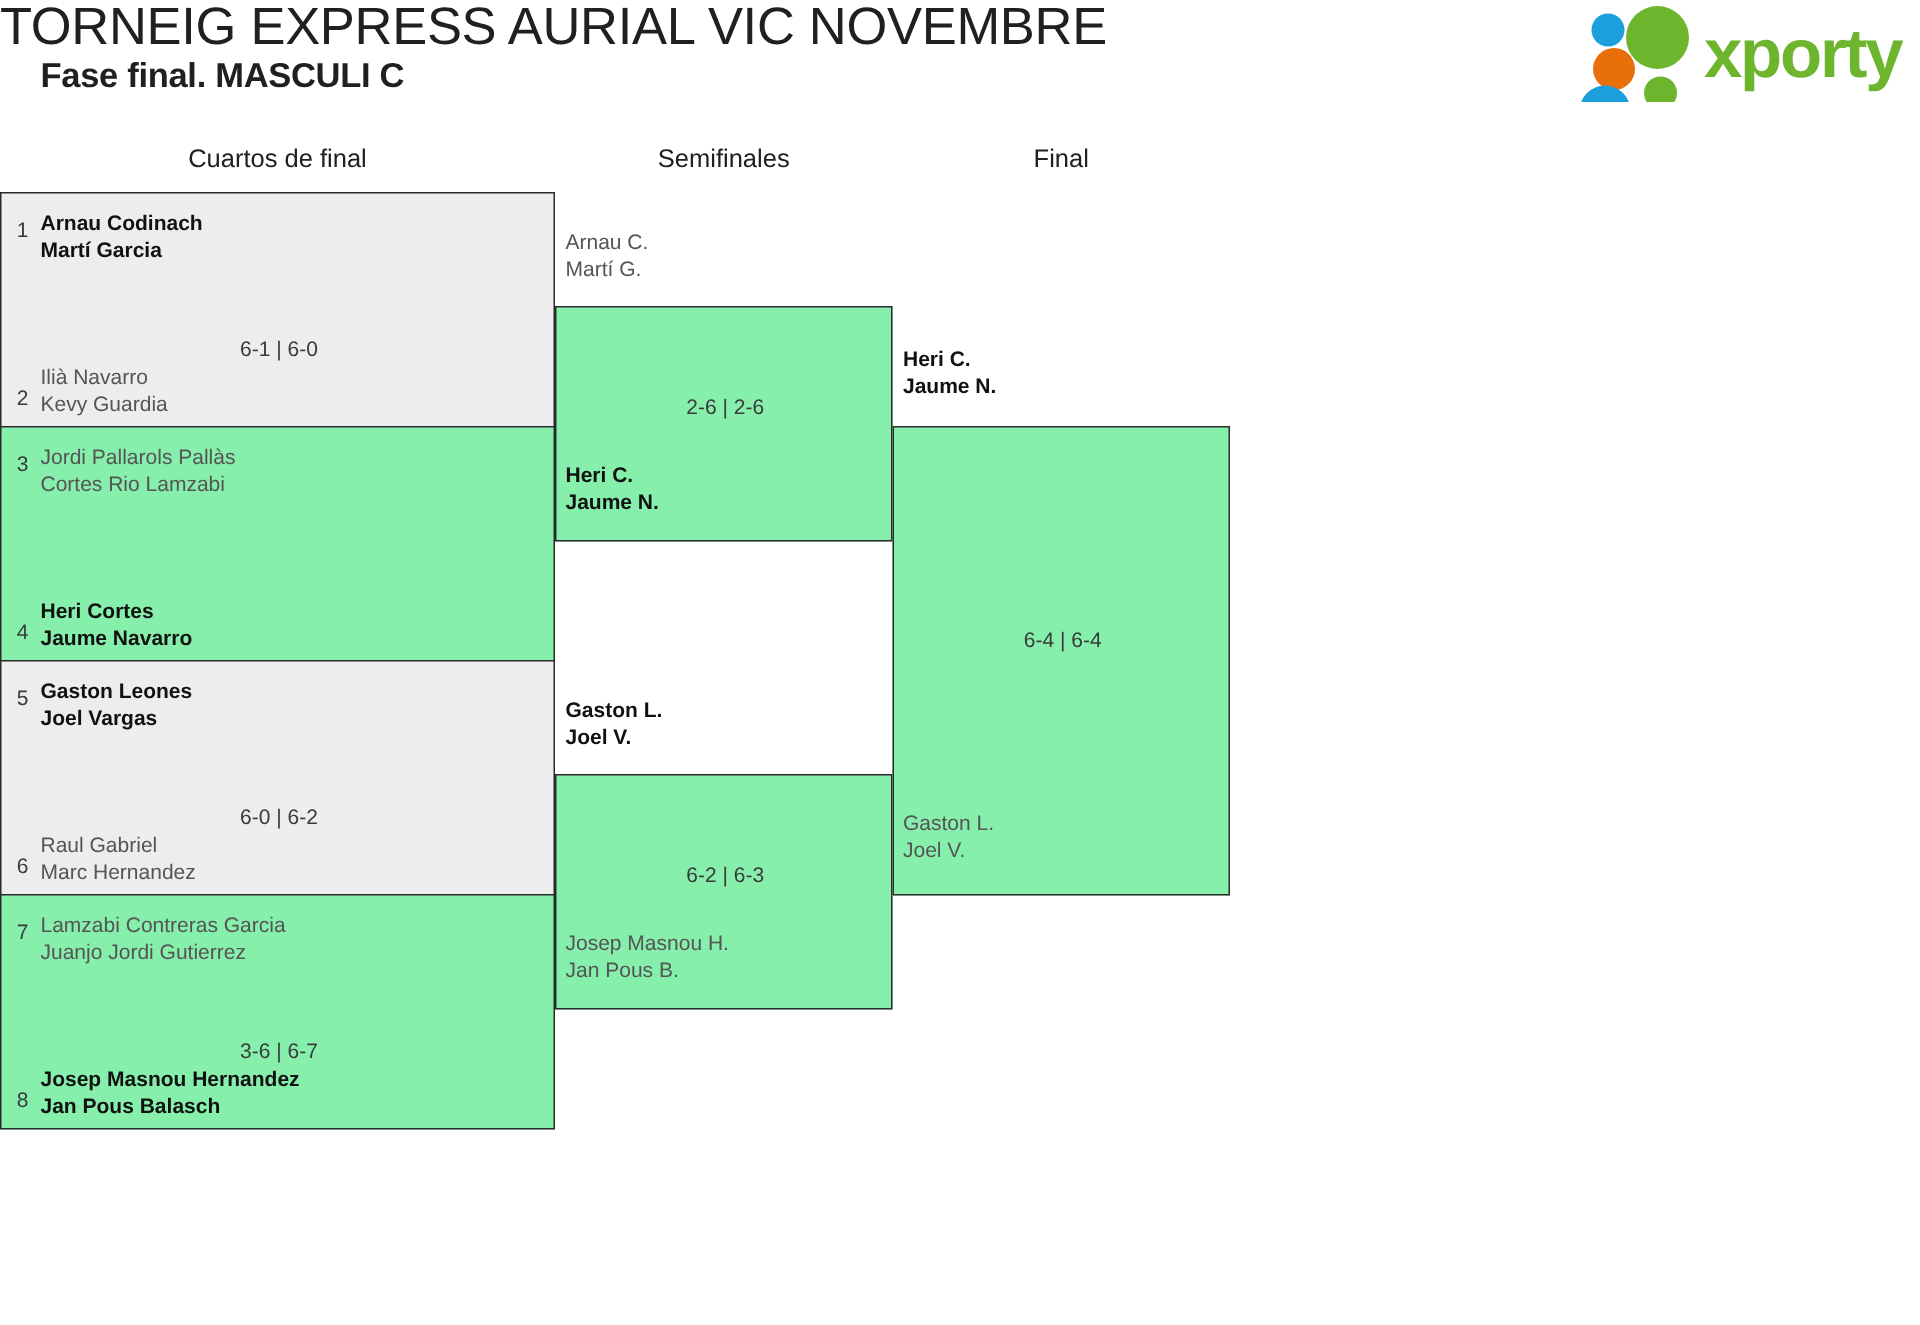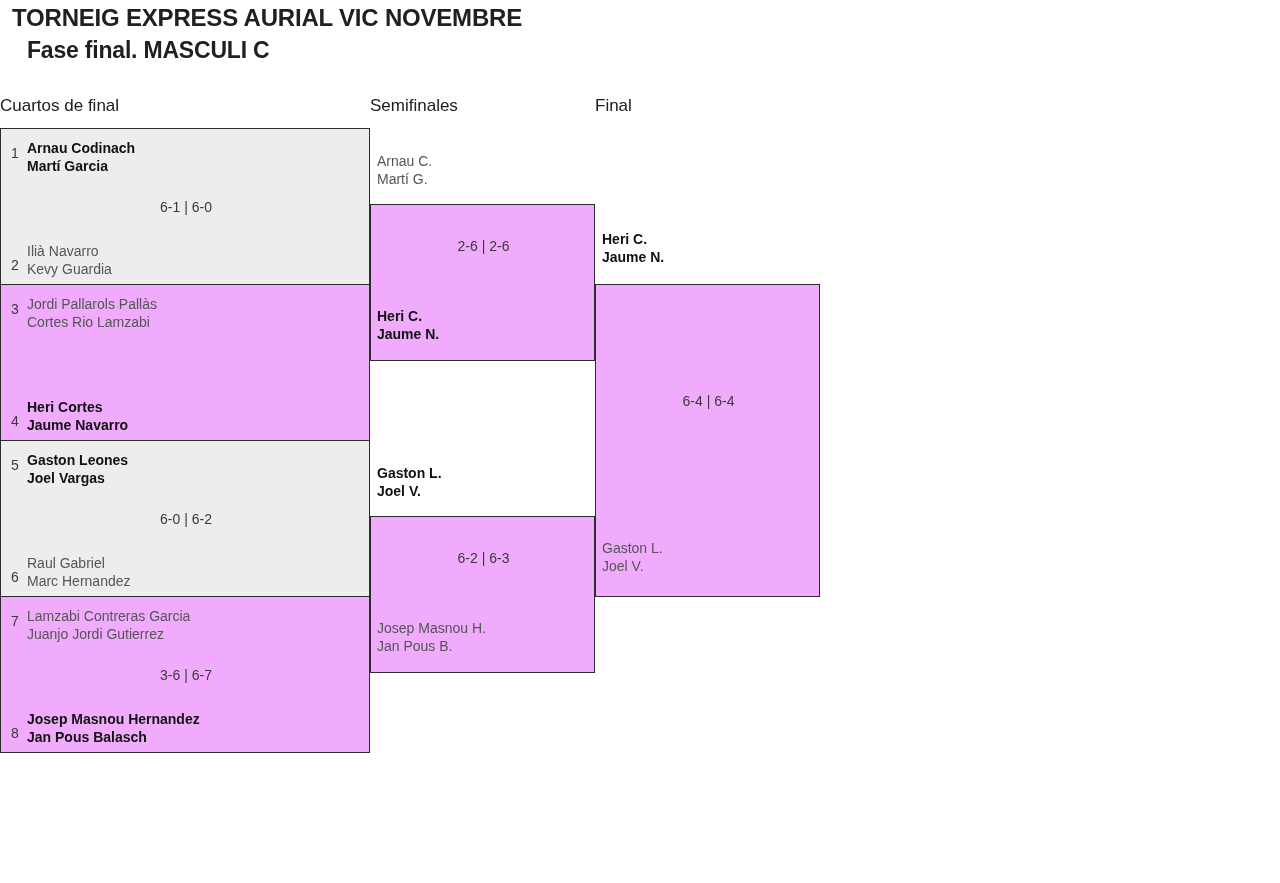--- a/index.html
+++ b/index.html
@@ -22,26 +22,25 @@
     left: 0; top: 0;
     width: 1280px;
     height: 80px;
   }
   .title-block {
     position: absolute;
     left: 0; top: 2px;
     width: 900px;
   }
   .title-line1 {
-    font-size: 24px;
-    font-weight: 700;
+    font-size: 35px;
+    font-weight: 400;
     letter-spacing: -0.2px;
     line-height: 32px;
     white-space: nowrap;
-    padding-left: 12px;
   }
   .title-line2 {
     font-size: 23px;
     font-weight: 700;
     letter-spacing: -0.2px;
     line-height: 32px;
     white-space: nowrap;
     padding-left: 27px;
   }
 
@@ -63,37 +62,37 @@
     letter-spacing: -1.5px;
     line-height: 58px;
   }
 
   
   .col-head {
     position: absolute;
     font-size: 17px;
     font-weight: 400;
     color: #202020;
-    text-align: left;
+    text-align: center;
     white-space: nowrap;
   }
   #head-qf { left: 0;    top: 96px; width: 370px; }
   #head-sf { left: 370px; top: 96px; width: 225px; }
   #head-f  { left: 595px; top: 96px; width: 225px; }
 
   
   .bracket { position: absolute; left: 0; top: 0; width: 1280px; height: 883px; }
 
   .match {
     position: absolute;
     box-sizing: border-box;
     border: 1px solid #2b2b2b;
   }
   .match.shaded { background: #ededed; }
-  .match.plain  { background: #f0abfc; }
+  .match.plain  { background: #86efac; }
 
   .seed {
     position: absolute;
     left: 6px;
     font-size: 14px;
     color: #3a3a3a;
     width: 16px;
     text-align: center;
   }
   .team {
@@ -106,20 +105,21 @@
   .team .ln { display: block; }
   .winner { color: #111111; font-weight: 700; }
   .loser  { color: #555555; font-weight: 400; }
 
   .score {
     position: absolute;
     font-size: 14px;
     color: #3a3a3a;
     text-align: center;
     white-space: nowrap;
+    margin-top: 25px;
   }
 
   
   .r1 { left: 0; width: 370px; height: 157px; }
   .r1 .seed-top    { top: 16px; }
   .r1 .team-top    { top: 10px; }
   .r1 .seed-bottom { top: 128px; }
   .r1 .team-bottom { top: 113px; }
   .r1 .score       { left: 0; width: 370px; top: 70px; }
 
@@ -137,20 +137,30 @@
 </style>
 </head>
 <body>
 
 <div class="header">
   <div class="title-block">
     <div class="title-line1">TORNEIG EXPRESS AURIAL VIC NOVEMBRE</div>
     <div class="title-line2">Fase final. MASCULI C</div>
   </div>
 
+  <div class="logo">
+    <svg width="86" height="64" viewBox="0 0 86 64">
+      <circle cx="22" cy="16" r="11" fill="#1ba0dd"></circle>
+      <circle cx="55" cy="21" r="21" fill="#6cb52d"></circle>
+      <circle cx="26" cy="42" r="14" fill="#e8700a"></circle>
+      <circle cx="20" cy="70" r="17" fill="#1ba0dd"></circle>
+      <circle cx="57" cy="58" r="11" fill="#6cb52d"></circle>
+    </svg>
+    <div class="logo-text" style="color:#6cb52d">xporty</div>
+  </div>
 </div>
 
 <div class="col-head" id="head-qf">Cuartos de final</div>
 <div class="col-head" id="head-sf">Semifinales</div>
 <div class="col-head" id="head-f">Final</div>
 
 <div class="bracket">
 
   <div class="match r1 shaded" style="top:128px">
     <div class="seed seed-top">1</div>

